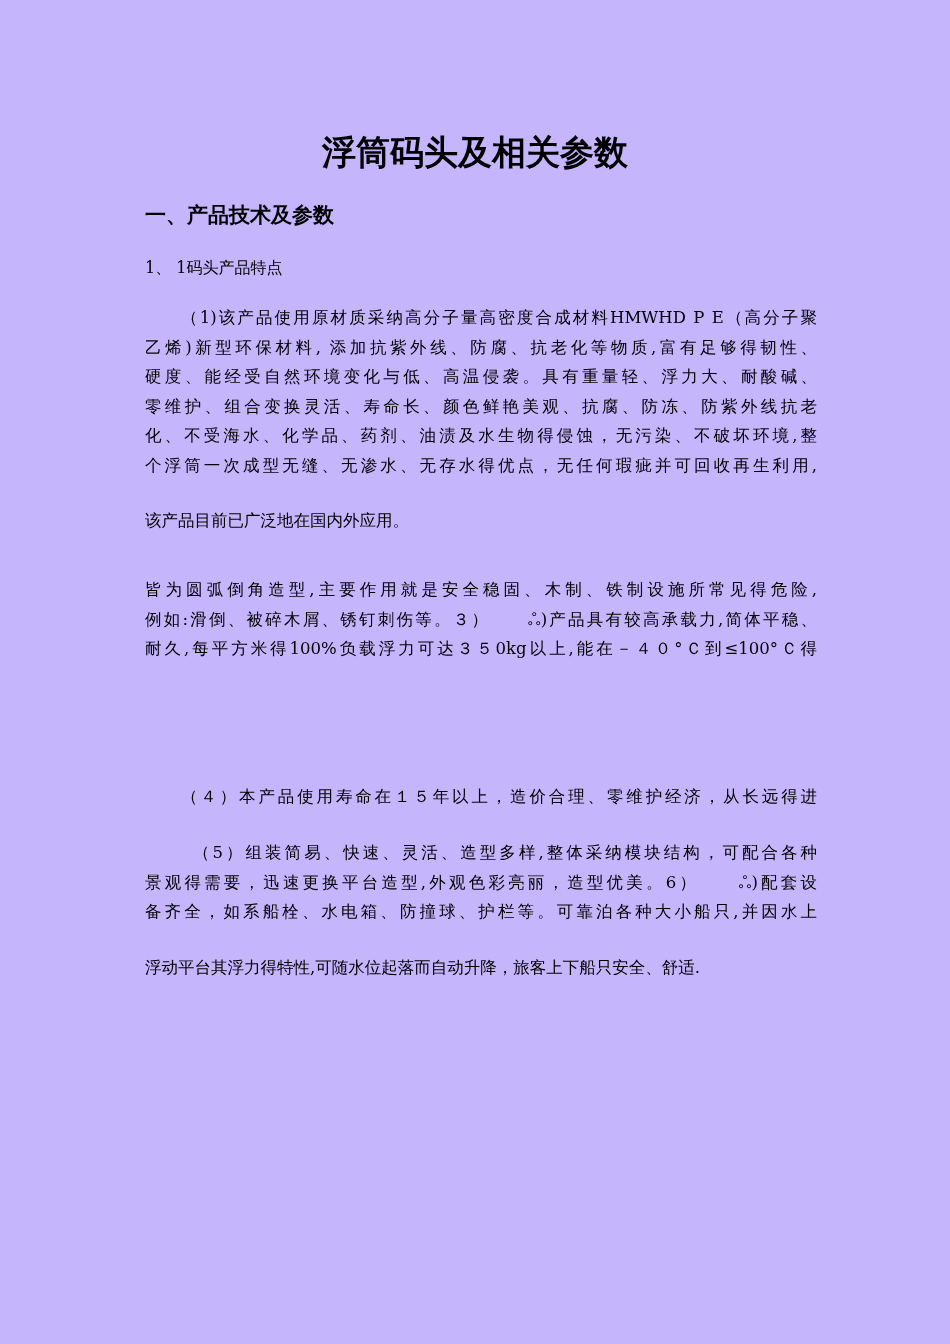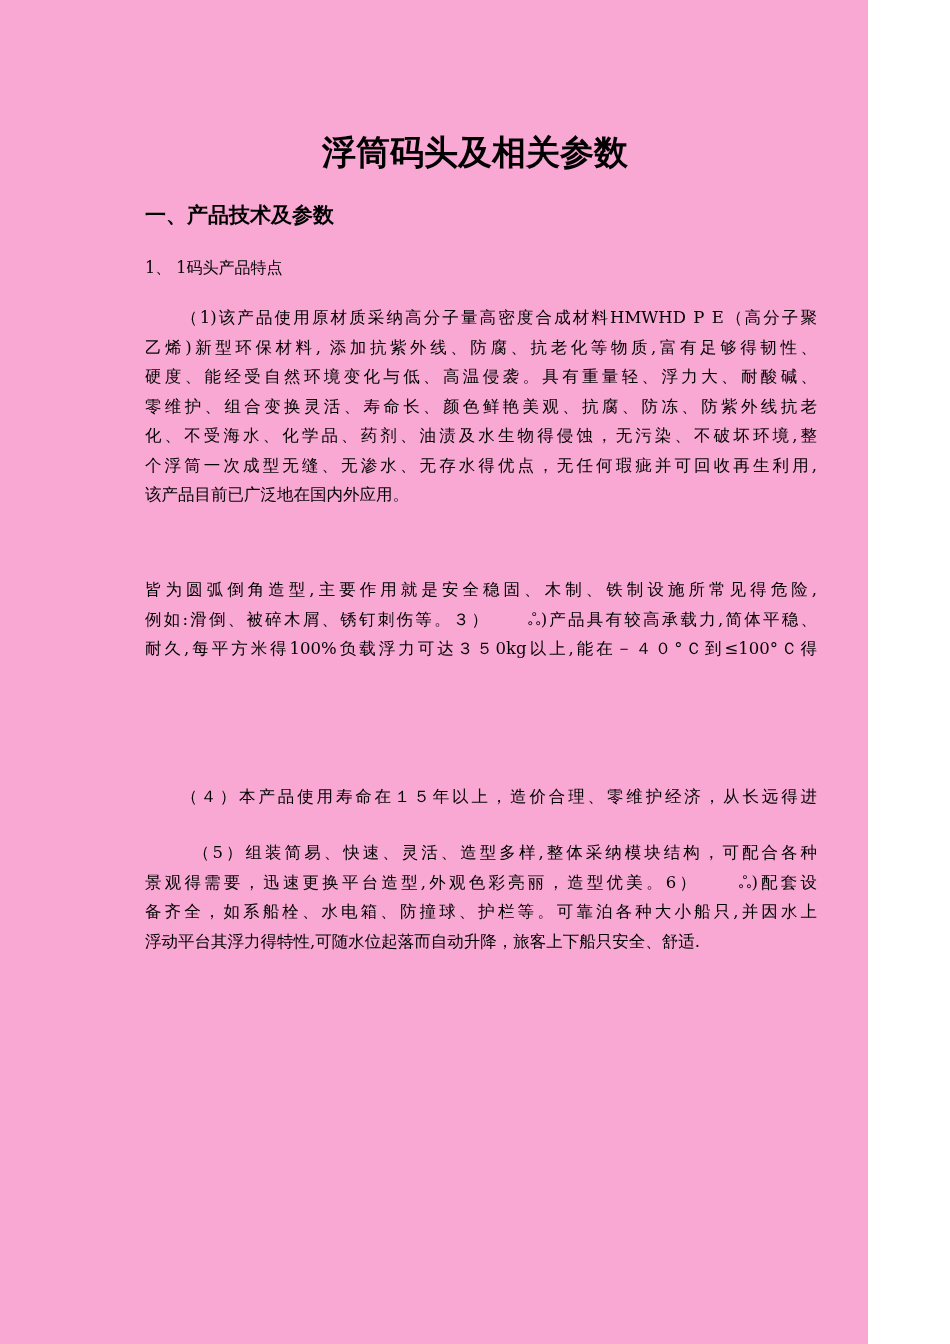--- a/index.html
+++ b/index.html
@@ -1,37 +1,37 @@
 <!DOCTYPE html>
 <html><head>
 <meta charset="utf-8">
 <style>
   html, body { margin: 0; padding: 0; background: #ffffff; }
   body { width: 950px; height: 1344px; position: relative; overflow: hidden; color: #000; }
-  .page { position: absolute; left: 0; top: 0; width: 868px; height: 1344px; background: #f9a8d4; }
+  .page { position: absolute; left: 0; top: 0; width: 950px; height: 1344px; background: #c4b5fd; }
   .title {
     position: absolute; left: 0; top: 128px; width: 950px; text-align: center;
     font-family: "DejaVu Sans", sans-serif; font-weight: bold; font-size: 34px; line-height: 48px;
     letter-spacing: 0px;
   }
   .h1 {
     position: absolute; left: 145px; top: 200px;
     font-family: "DejaVu Sans", sans-serif; font-weight: bold; font-size: 21px; line-height: 30px;
   }
   .sub {
     position: absolute; left: 145px; top: 256px;
     font-family: "DejaVu Serif", serif; font-size: 16px; line-height: 24px;
   }
   .para {
     position: absolute; left: 145px; width: 672px;
     font-family: "DejaVu Serif", serif; font-size: 16.5px; line-height: 29.5px;
     text-align: justify; text-justify: inter-character;
   }
   .para .line { display: block; white-space: nowrap; text-align-last: justify; }
-  .para .line.last { text-align-last: left; }
+  .para .line.last { text-align-last: left; margin-top: 26px; }
   .para .line.indent { padding-left: 36px; }
   .para .line.indent2 { padding-left: 48px; }
 </style>
 </head>
 <body>
 
 <div class="page">
 
   <div class="title">浮筒码头及相关参数</div>
 

